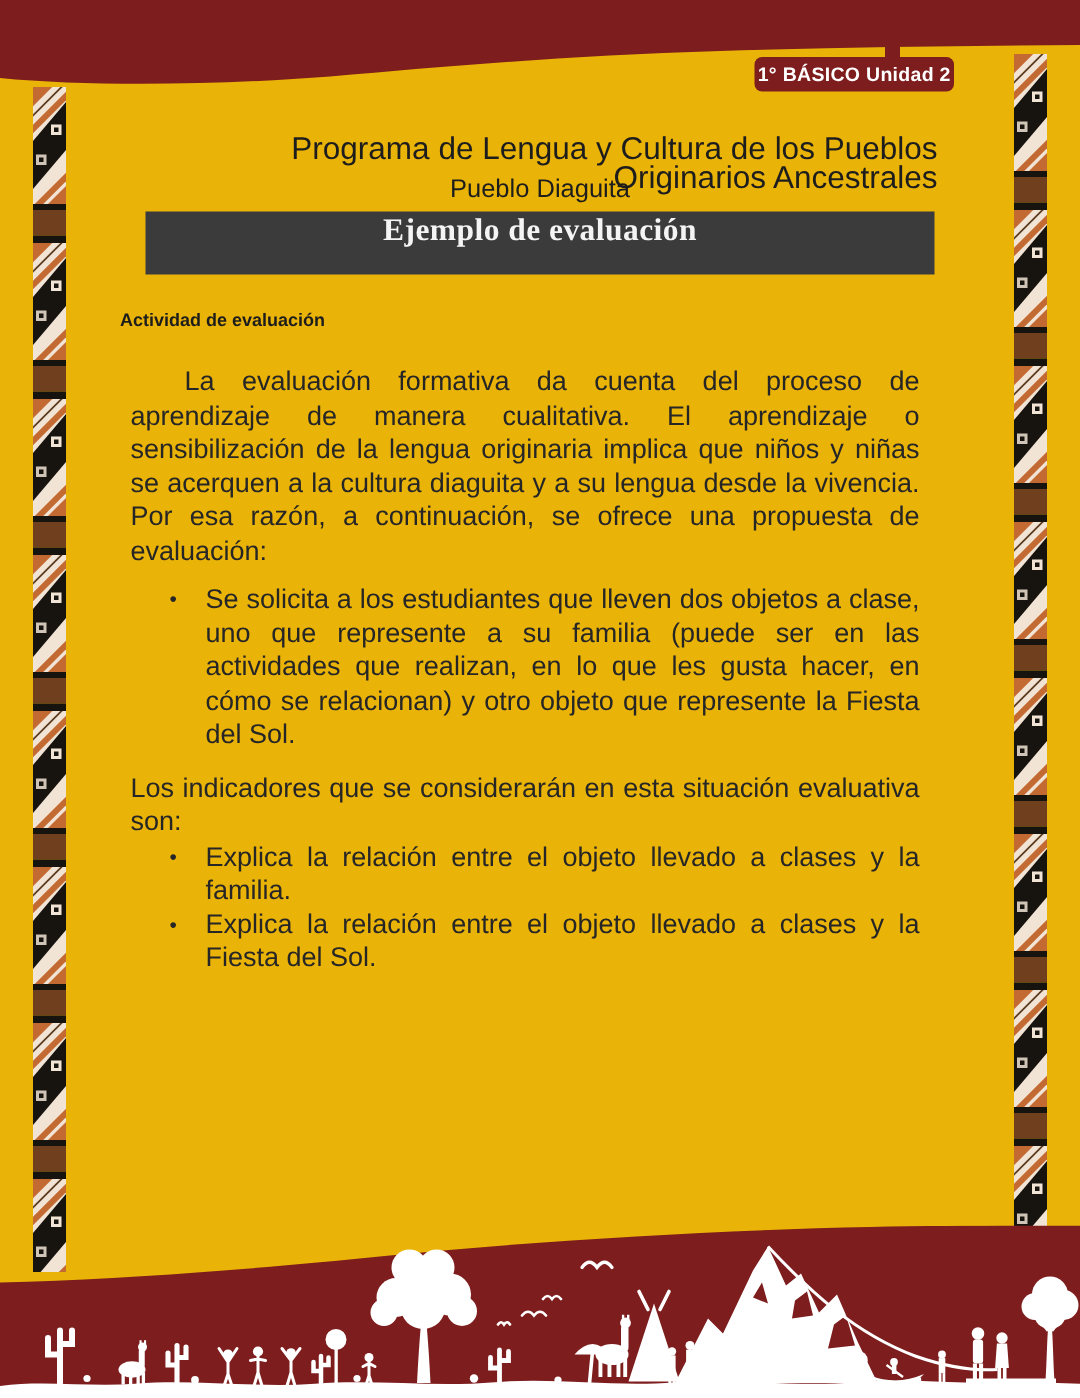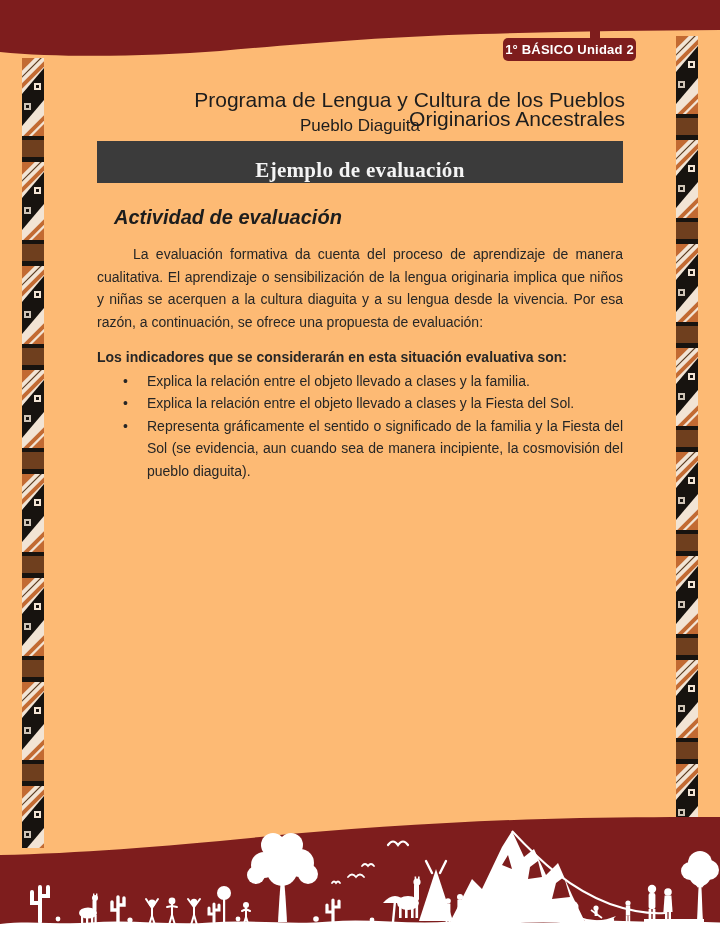--- a/index.html
+++ b/index.html
@@ -7,21 +7,21 @@
     --banner_bg:#3b3b3b;
     --text:#262626;
     --pattern_orange:#c26a32;
     --pattern_brown:#6f3f1e;
     --pattern_black:#17130f;
     --pattern_cream:#f2e4d4;
   }
   html,body{margin:0;padding:0;background:#e8e8e8;}
   .page{
     position:relative;width:720px;height:932px;margin:0 auto;
-    background:#fdba74;overflow:hidden;
+    background:#eab308;overflow:hidden;
     font-family:"Liberation Sans",sans-serif;color:var(--text);
   }
   .hdr-svg{position:absolute;top:0;left:0;}
   .ftr-svg{position:absolute;bottom:0;left:0;}
   .strip{position:absolute;}
   .strip-left{top:58px;left:22px;}
   .strip-right{top:36px;left:676px;}
 
   .badge{
     position:absolute;left:503px;top:38px;width:133px;height:23px;
@@ -35,42 +35,42 @@
     position:absolute;left:95px;top:90px;width:530px;
     text-align:right;font-size:21px;font-weight:normal;line-height:19px;color:#1d1d1d;
   }
   .program-subtitle{
     position:absolute;left:95px;top:116px;width:530px;
     text-align:center;font-size:17px;font-weight:normal;line-height:19px;color:#1d1d1d;
   }
   .banner{
     position:absolute;left:97px;top:141px;width:526px;height:42px;
     background:var(--banner_bg);
-    display:flex;align-items:flex-end;justify-content:center;
+    display:flex;align-items:flex-start;justify-content:center;
     font-family:"Liberation Serif",serif;font-size:21px;font-weight:bold;
     color:#f4f4f4;letter-spacing:.3px;
   }
   .section-heading{
-    position:absolute;left:114px;top:206px;width:526px;
-    font-size:20px;font-weight:bold;color:#1d1d1d;font-style:italic;
+    position:absolute;left:80px;top:206px;width:526px;
+    font-size:12px;font-weight:bold;color:#1d1d1d;
   }
   .flow{
-    position:absolute;left:97px;top:243px;width:526px;
-    font-size:14px;line-height:22.5px;text-align:justify;
+    position:absolute;left:87px;top:243px;width:526px;
+    font-size:18px;line-height:22.5px;text-align:justify;
   }
   .flow p{margin:0;}
   .intro{ text-indent:36px; margin-bottom:10px !important;}
   ul.doc-list{list-style:none;margin:0;padding:0;}
   ul.doc-list.activity{margin-bottom:13px;}
   ul.doc-list li{position:relative;padding-left:50px;}
   ul.doc-list li::before{
     content:"\2022";position:absolute;left:26px;top:0;
     font-size:14px;color:var(--text);
   }
-  .indicators-intro{margin-bottom:1px !important;font-weight:bold;}
+  .indicators-intro{margin-bottom:1px !important;}
 </style>
 </head>
 <body>
 
 <div class="page">
 
   <svg class="hdr-svg" width="720" height="70" viewBox="0 0 720 70">
     <path d="M0,0 H720 V30 C640,30.5 560,31.5 480,34 C380,37 300,44 220,51 C150,56.5 60,58 0,52 Z" fill="var(--maroon,#7e1d1d)"></path>
   </svg>
   <div class="badge-stem"></div>
@@ -158,28 +158,28 @@
   <div class="program-subtitle">Pueblo Diaguita</div>
   <div class="banner">
     <span>Ejemplo de evaluación</span>
   </div>
   <div class="section-heading">Actividad de evaluación</div>
 
   <div class="flow">
     <p class="intro">La evaluación formativa da cuenta del proceso de aprendizaje de manera cualitativa. El aprendizaje o sensibilización de la lengua originaria implica que niños y niñas se acerquen a la cultura diaguita y a su lengua desde la vivencia. Por esa razón, a continuación, se ofrece una propuesta de evaluación:</p>
 
     <ul class="doc-list activity">
+      <li>Se solicita a los estudiantes que lleven dos objetos a clase, uno que represente a su familia (puede ser en las actividades que realizan, en lo que les gusta hacer, en cómo se relacionan) y otro objeto que represente la Fiesta del Sol.</li>
     </ul>
 
     <p class="indicators-intro">Los indicadores que se considerarán en esta situación evaluativa son:</p>
 
     <ul class="doc-list indicators">
       <li>Explica la relación entre el objeto llevado a clases y la familia.</li>
       <li>Explica la relación entre el objeto llevado a clases y la Fiesta del Sol.</li>
-      <li>Representa gráficamente el sentido o significado de la familia y la Fiesta del Sol (se evidencia, aun cuando sea de manera incipiente, la cosmovisión del pueblo diaguita).</li>
     </ul>
   </div>
 
   <svg class="ftr-svg" width="720" height="115" viewBox="0 0 720 115" preserveAspectRatio="none">
     <path d="M0,38 C80,36 160,30 260,20 C360,10 480,3 580,1 C630,0 680,0 720,0 L720,115 L0,115 Z" fill="var(--maroon,#7e1d1d)"></path>
 
     <path fill="#ffffff" d="M0,115 V107 C30,103 60,108 90,105.5 C130,102 170,108.5 210,105.5 C250,102.5 290,108 330,104.5
          C370,101 410,108 450,104.5 C490,101.5 530,108 570,104.5 C610,101.5 650,107 690,104.5 L720,105.5 V115 Z"></path>
 
     <g stroke="#ffffff" stroke-width="4" fill="none" stroke-linecap="round">

